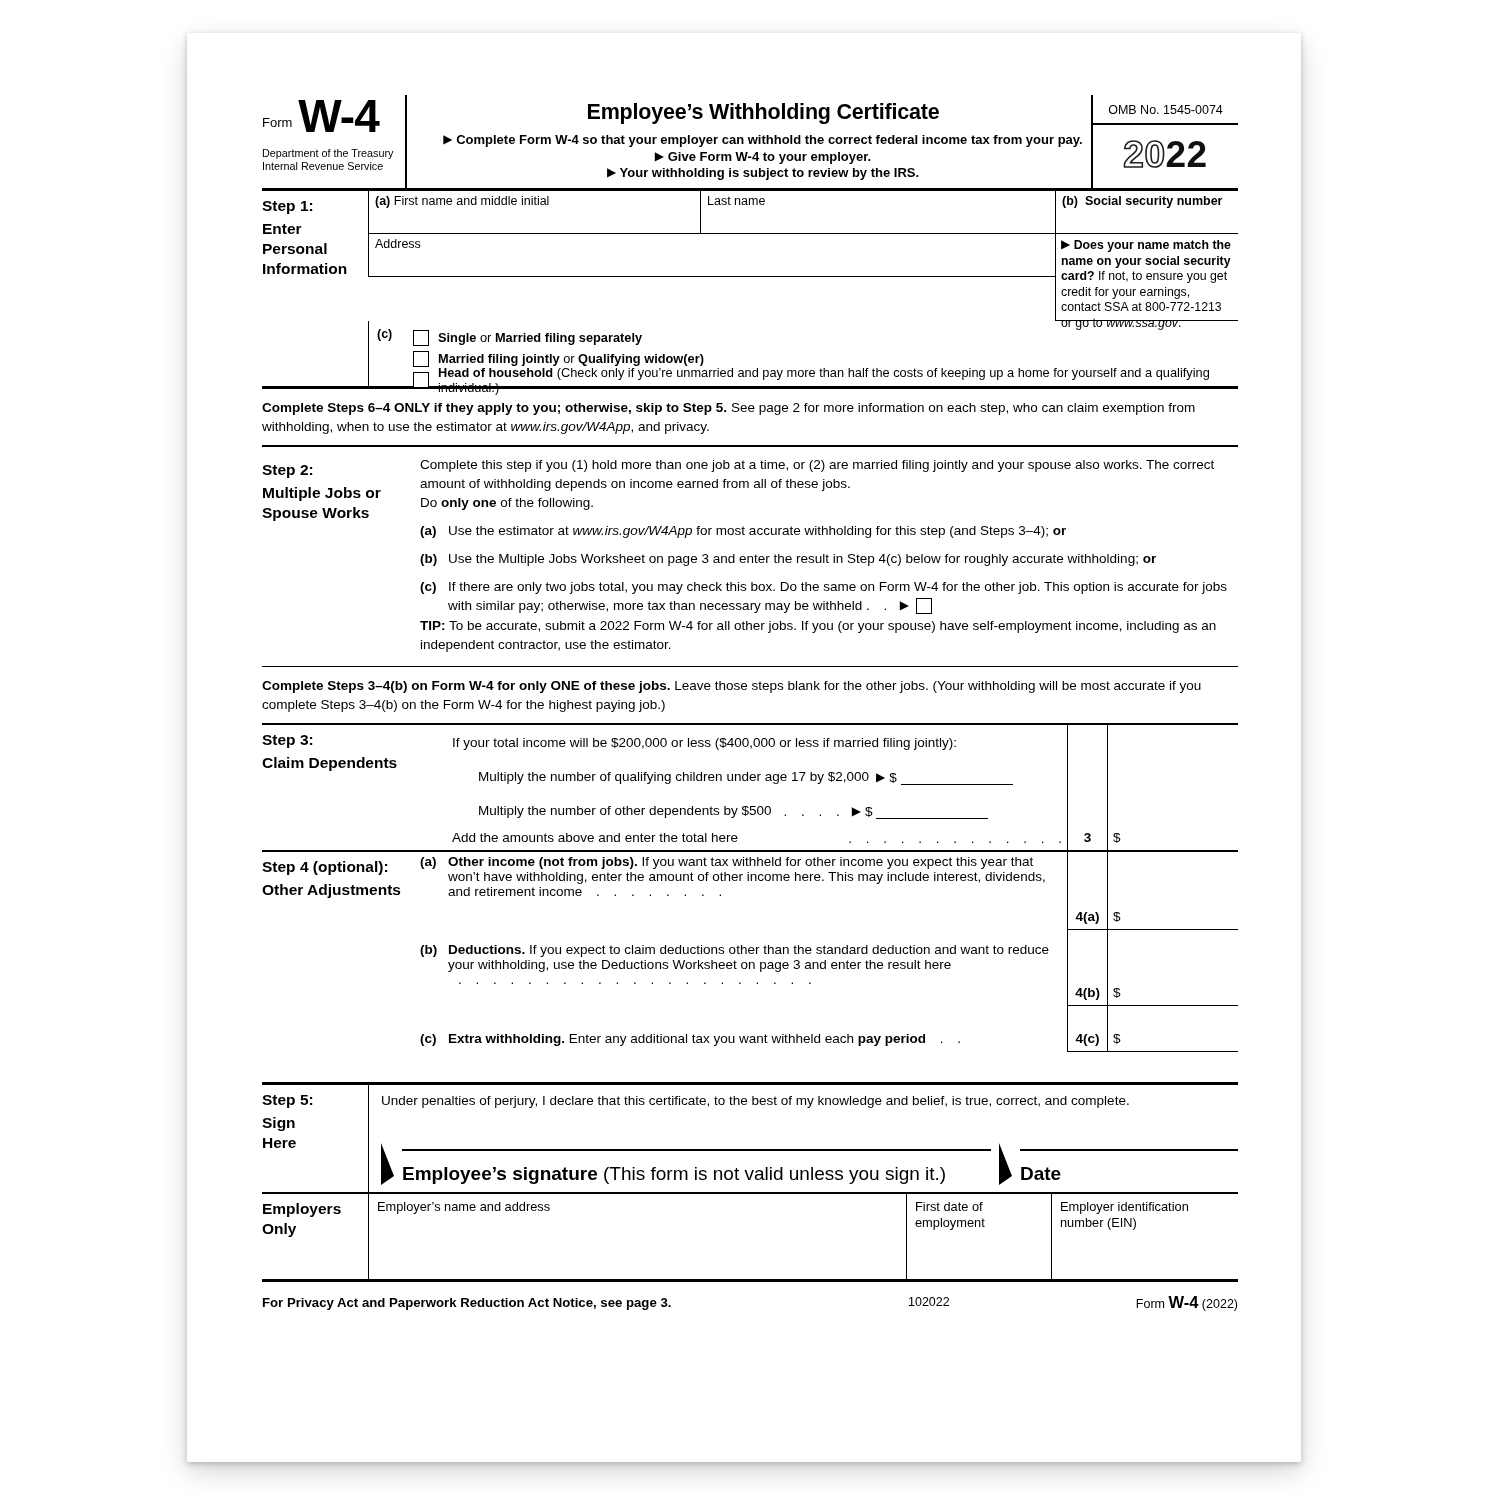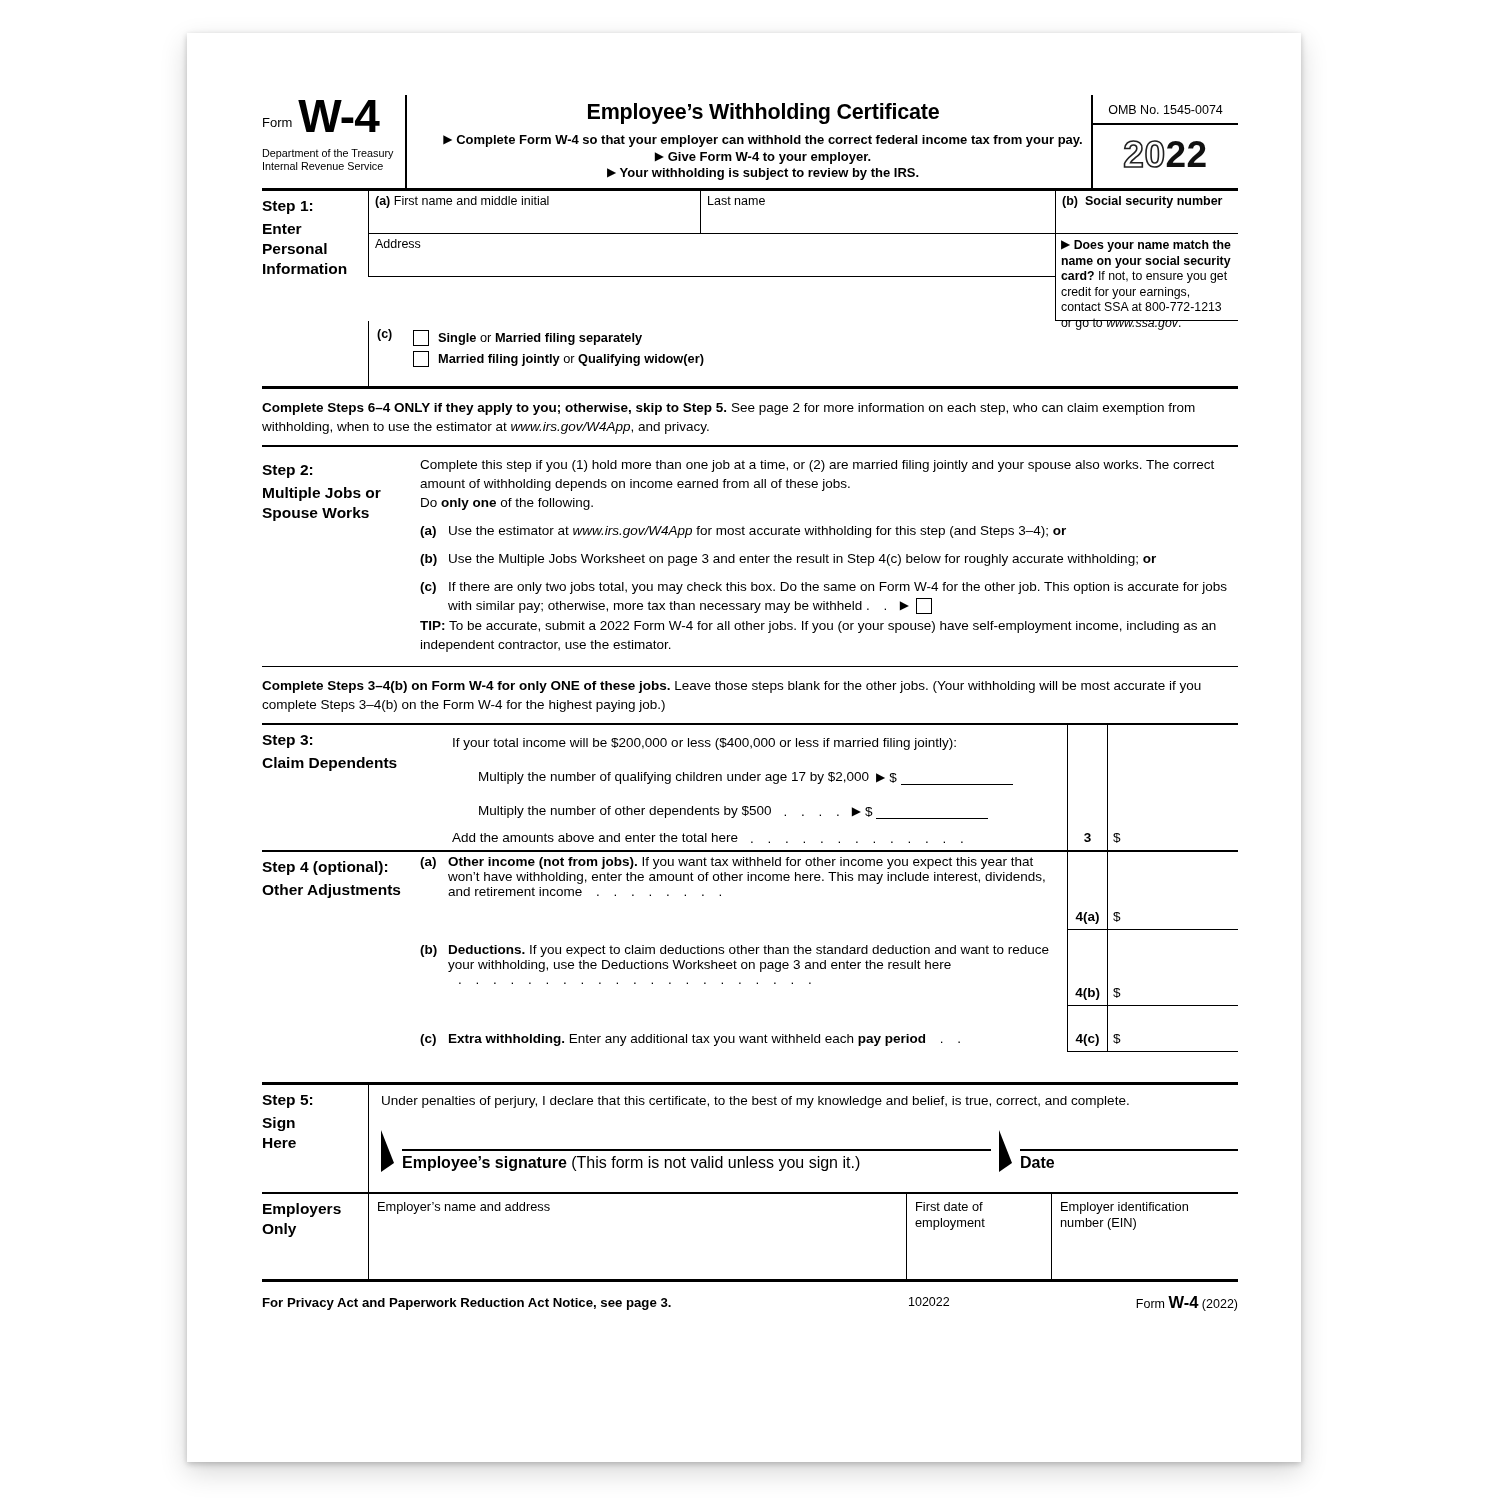--- a/index.html
+++ b/index.html
@@ -77,21 +77,21 @@
   .s4c-row{align-self:end;padding-bottom:6px;}
   .spacer30{height:30px;}
 
   
   .s5{display:grid;grid-template-columns:106px 870px;border-top:3px solid #000;border-bottom:2px solid #000;height:107px;}
   .s5c{border-left:1.5px solid #000;padding:8px 0 0 12px;font-size:13.5px;}
   .sigrow{display:flex;align-items:flex-end;margin-top:17px;gap:8px;}
   .pen{flex:none;}
   .sigcol{flex:1;}
   .sigline{border-bottom:2px solid #000;height:24px;}
-  .siglab{font-size:16px;padding-top:3px;}
+  .siglab{font-size:19px;padding-top:12px;}
   .datecol{width:218px;flex:none;}
 
   
   .emp{display:grid;grid-template-columns:106px 538px 145px 187px;height:85px;border-bottom:3px solid #000;}
   .emp .cell{font-size:12.8px;line-height:16px;padding:5px 8px;}
   .emp-lab{font-size:15.5px;font-weight:bold;line-height:20px;padding-top:5px;}
 
   
   .foot{position:relative;padding-top:13px;font-size:13px;height:30px;}
   .foot .privacy{font-weight:bold;font-size:13.2px;}
@@ -159,20 +159,24 @@
         <span class="marker">(c)</span>
         <div>
           <div class="cbrow">
             <span class="cb"></span>
             <span><span class="b">Single</span><span> or </span><span class="b">Married filing separately</span></span>
           </div>
           <div class="cbrow">
             <span class="cb"></span>
             <span><span class="b">Married filing jointly</span><span> or </span><span class="b">Qualifying widow(er)</span></span>
           </div>
+          <div class="cbrow">
+            <span class="cb"></span>
+            <span><span class="b">Head of household</span><span> (Check only if you’re unmarried and pay more than half the costs of keeping up a home for yourself and a qualifying individual.)</span></span>
+          </div>
         </div>
       </div>
     </div>
 
     <div class="note">
       <span class="b">Complete Steps 6–4 ONLY if they apply to you; otherwise, skip to Step 5.</span><span> See page 2 for more information on each step, who can claim exemption from withholding, when to use the estimator at </span><span class="i">www.irs.gov/W4App</span><span>, and privacy.</span>
     </div>
 
     <div class="s2">
       <div class="steplabel">
@@ -233,21 +237,21 @@
         <span class="dots" style="margin-left:12px;">. . . .</span>
         <span class="amt">
             <span class="arrow b">▶</span>
             <span>$</span>
             <span class="amt-line"></span>
           </span>
       </div>
       <div class="numcell" style="grid-area:3/3/4/4;"></div>
       <div class="valcell" style="grid-area:3/4/4/5;"></div>
 
-      <div class="s3line" style="grid-area:4/2/5/3;">
+      <div class="s3line" style="grid-area:4/2/5/3;justify-content:space-between;">
         <span class="txt">Add the amounts above and enter the total here</span>
         <span class="dots" style="margin-left:12px;">. . . . . . . . . . . . .</span>
       </div>
       <div class="numcell" style="grid-area:4/3/5/4;">3</div>
       <div class="valcell" style="grid-area:4/4/5/5;">
           <span>$</span>
         </div>
     </div>
 
     <div class="s34 s4">

